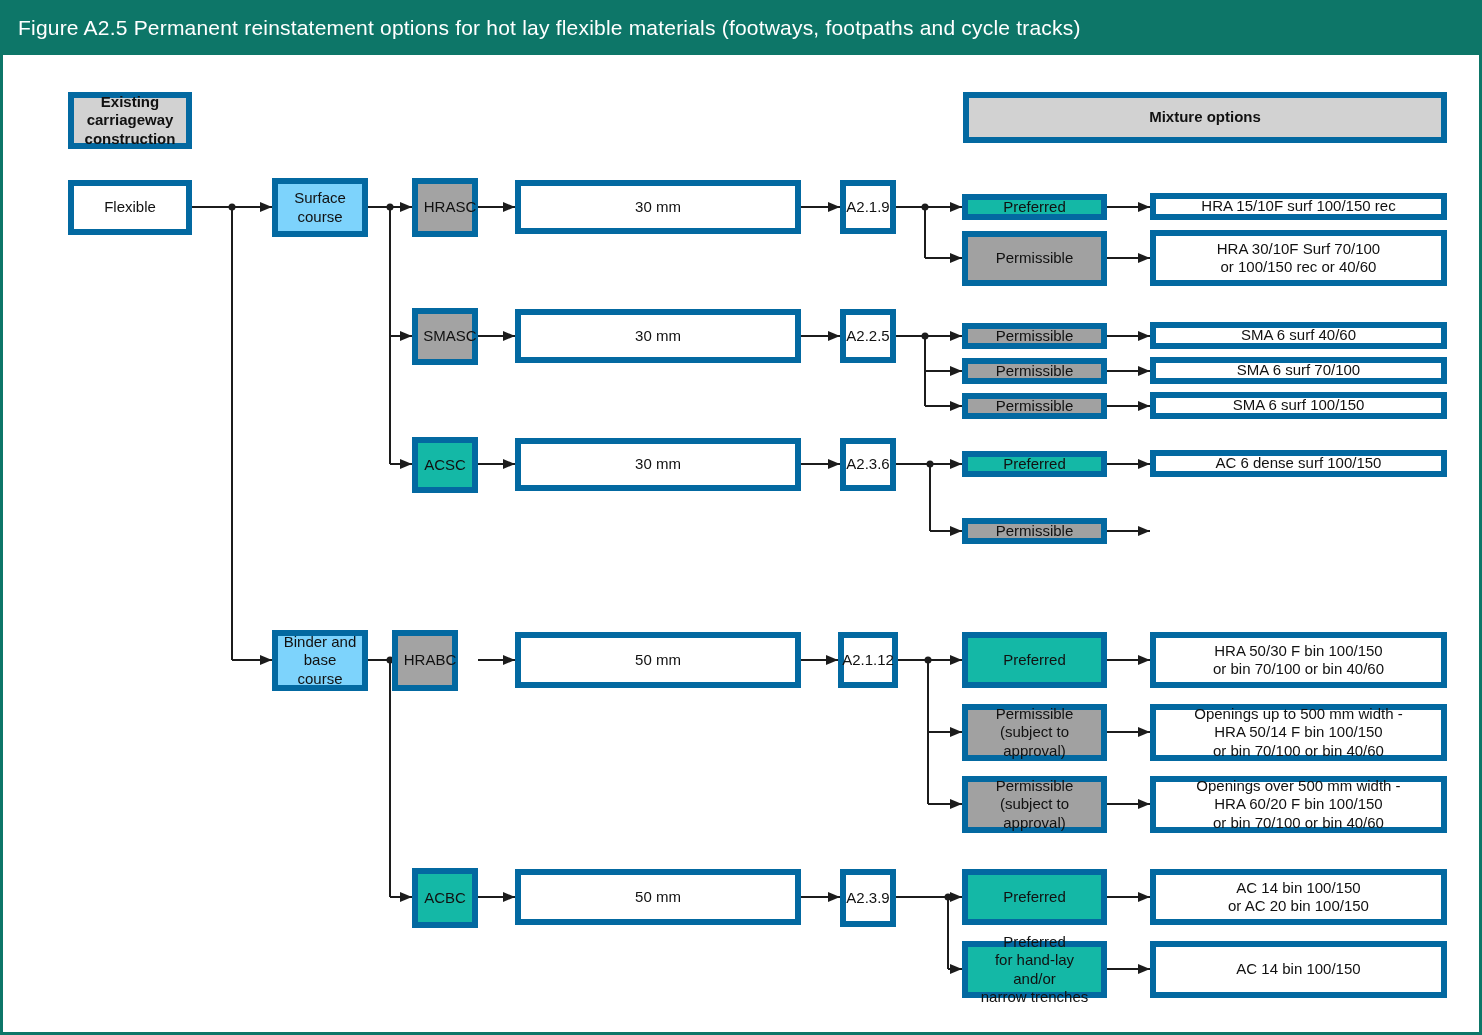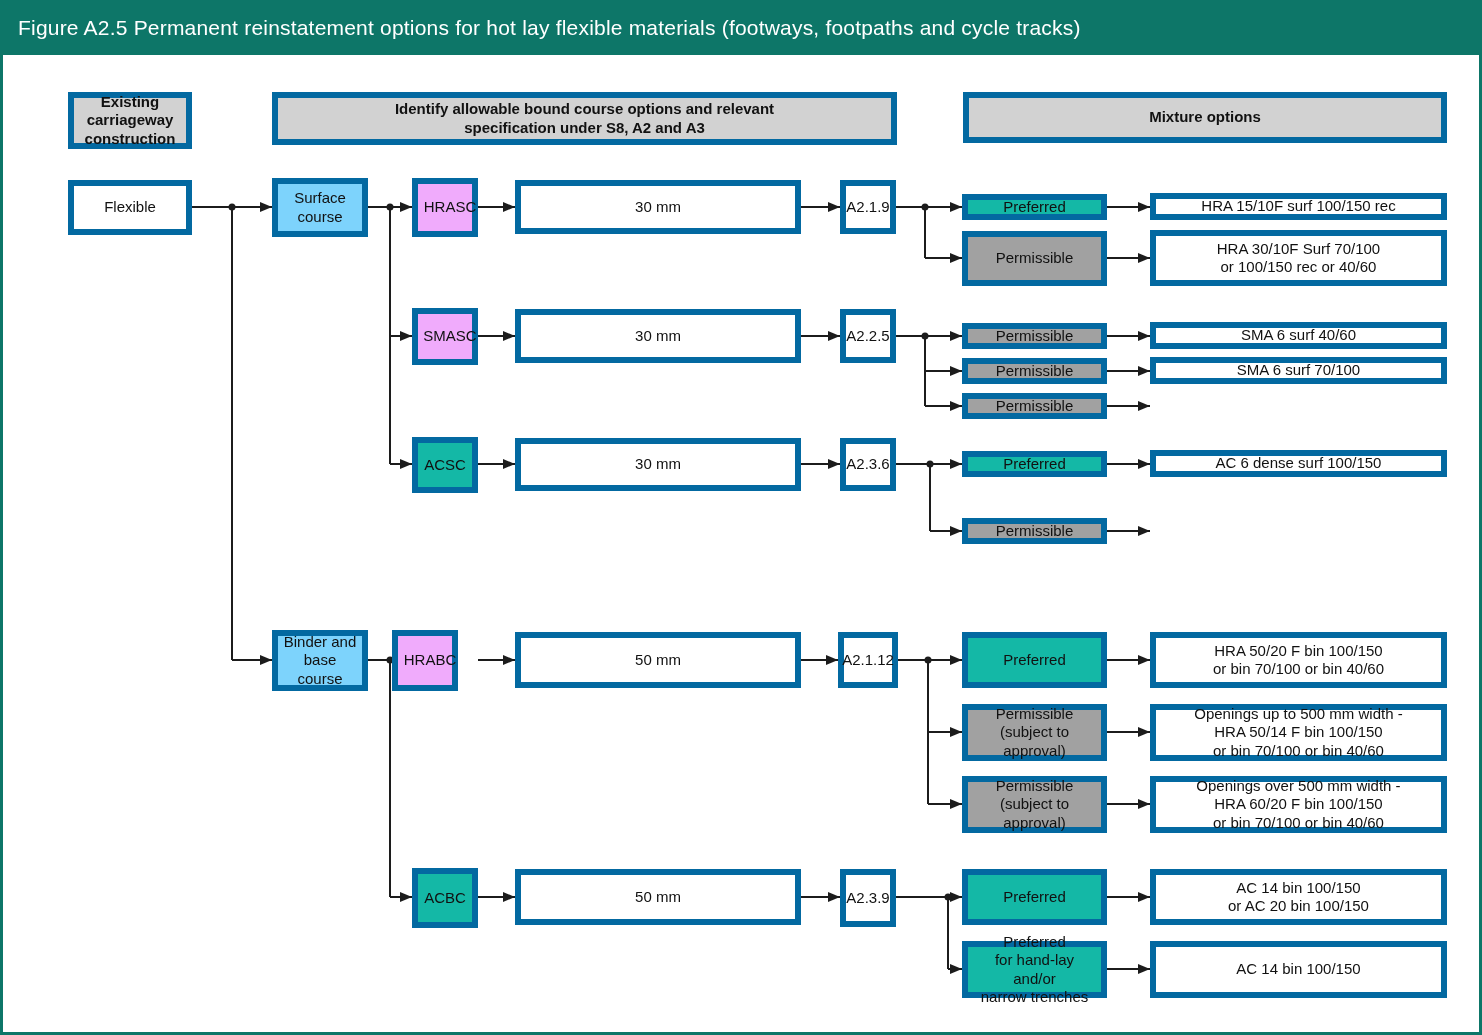--- a/index.html
+++ b/index.html
@@ -19,21 +19,21 @@
   }
   .box {
     position:absolute; box-sizing:border-box; border:6px solid #0369a1;
     background:#ffffff; display:flex; align-items:center; justify-content:center;
     text-align:center; font-size:15px; line-height:1.22; color:#111;
     white-space:pre-line; padding:1px 4px; z-index:3;
   }
   .hdr   { background:#d2d2d2; font-weight:bold; }
   .light { background:#14b8a6; }
   .medium{ background:#7dd3fc; }
-  .dark  { background:#f0abfc;padding-left:14px; }
+  .dark  { background:#a3a3a3;padding-left:14px; }
   .perm  { background:#a1a1a1; }
   svg.connectors { position:absolute; left:0; top:0; z-index:1; }
 </style>
 </head>
 <body>
 
 <div class="page">
 
   <div class="titlebar">
     <span>Figure A2.5 Permanent reinstatement options for hot lay flexible materials (footways, footpaths and cycle tracks)</span>
@@ -113,22 +113,20 @@
       <circle cx="930" cy="464" r="3.5"></circle>
       <circle cx="390" cy="660" r="3.5"></circle>
       <circle cx="928" cy="660" r="3.5"></circle>
       <circle cx="948" cy="897" r="3.5"></circle>
     </g>
   </svg>
 
   <div class="box hdr" style="left:68px;top:92px;width:124px;height:57px">Existing
 carriageway
 construction</div>
-  <div class="box hdr" style="left:272px;top:92px;width:625px;height:53px">Identify allowable bound course options and relevant
-specification under S8, A2 and A3</div>
   <div class="box hdr" style="left:963px;top:92px;width:484px;height:51px">Mixture options</div>
 
   <div class="box" style="left:68px;top:180px;width:124px;height:55px">Flexible</div>
   <div class="box medium" style="left:272px;top:178px;width:96px;height:59px">Surface
 course</div>
   <div class="box medium" style="left:272px;top:630px;width:96px;height:61px">Binder and
 base course</div>
 
   <div class="box dark" style="left:412px;top:178px;width:66px;height:59px">HRASC</div>
   <div class="box" style="left:515px;top:180px;width:286px;height:54px">30 mm</div>
@@ -140,33 +138,34 @@
 or 100/150 rec or 40/60</div>
 
   <div class="box dark" style="left:412px;top:308px;width:66px;height:57px">SMASC</div>
   <div class="box" style="left:515px;top:309px;width:286px;height:54px">30 mm</div>
   <div class="box" style="left:840px;top:309px;width:56px;height:54px">A2.2.5</div>
   <div class="box perm" style="left:962px;top:323px;width:145px;height:26px">Permissible</div>
   <div class="box" style="left:1150px;top:322px;width:297px;height:27px">SMA 6 surf 40/60</div>
   <div class="box perm" style="left:962px;top:358px;width:145px;height:26px">Permissible</div>
   <div class="box" style="left:1150px;top:357px;width:297px;height:27px">SMA 6 surf 70/100</div>
   <div class="box perm" style="left:962px;top:393px;width:145px;height:26px">Permissible</div>
+  <div class="box" style="left:1150px;top:392px;width:297px;height:27px">SMA 6 surf 100/150</div>
 
   <div class="box light" style="left:412px;top:437px;width:66px;height:56px">ACSC</div>
   <div class="box" style="left:515px;top:438px;width:286px;height:53px">30 mm</div>
   <div class="box" style="left:840px;top:438px;width:56px;height:53px">A2.3.6</div>
   <div class="box light" style="left:962px;top:451px;width:145px;height:26px">Preferred</div>
   <div class="box" style="left:1150px;top:450px;width:297px;height:27px">AC 6 dense surf 100/150</div>
   <div class="box perm" style="left:962px;top:518px;width:145px;height:26px">Permissible</div>
 
   <div class="box dark" style="left:392px;top:630px;width:66px;height:61px">HRABC</div>
   <div class="box" style="left:515px;top:632px;width:286px;height:56px">50 mm</div>
   <div class="box" style="left:838px;top:632px;width:60px;height:56px">A2.1.12</div>
   <div class="box light" style="left:962px;top:632px;width:145px;height:56px">Preferred</div>
-  <div class="box" style="left:1150px;top:632px;width:297px;height:56px">HRA 50/20 F bin 100/150
+  <div class="box" style="left:1150px;top:632px;width:297px;height:56px">HRA 50/30 F bin 100/150
 or bin 70/100 or bin 40/60</div>
   <div class="box perm" style="left:962px;top:704px;width:145px;height:57px">Permissible
 (subject to
 approval)</div>
   <div class="box" style="left:1150px;top:704px;width:297px;height:57px">Openings up to 500 mm width -
 HRA 50/14 F bin 100/150
 or bin 70/100 or bin 40/60</div>
   <div class="box perm" style="left:962px;top:776px;width:145px;height:57px">Permissible
 (subject to
 approval)</div>

